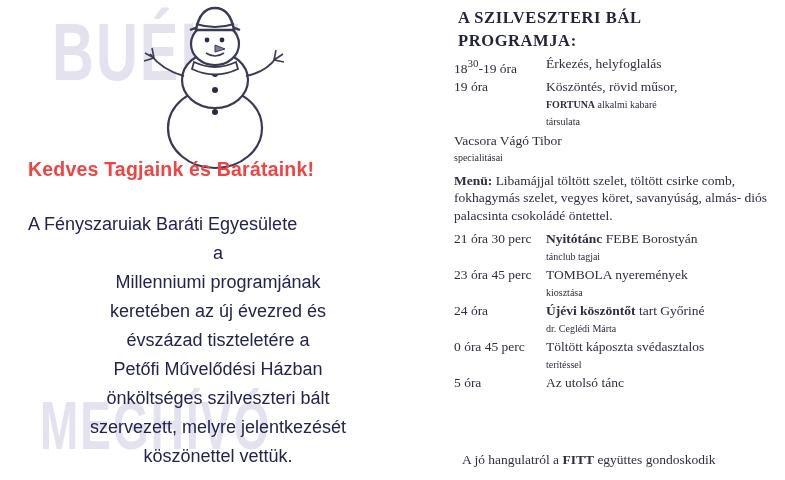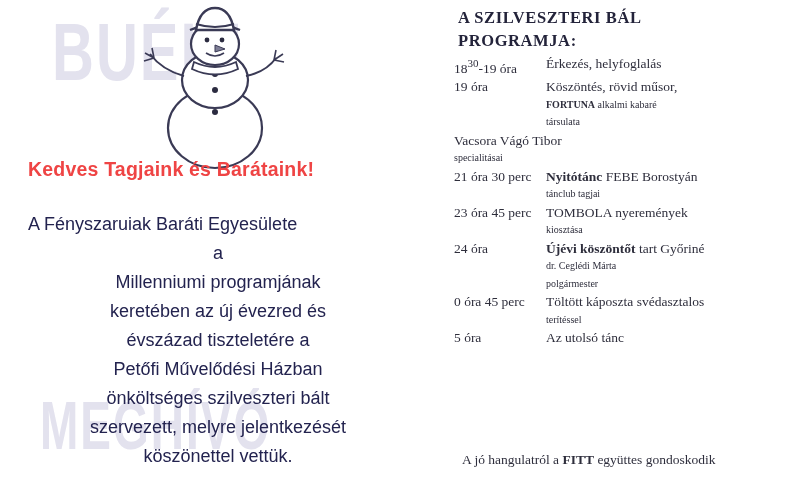--- a/index.html
+++ b/index.html
@@ -229,20 +229,23 @@
       </div>
     </div>
 
     <div class="row">
       <div class="desc">
         <span>Vacsora Vágó Tibor</span>
         <span class="cont">specialitásai</span>
       </div>
     </div>
 
+    <div class="menu-block">
+      <b>Menü:</b><span> Libamájjal töltött szelet, töltött csirke comb, fokhagymás szelet, vegyes köret, savanyúság, almás- diós palacsinta csokoládé öntettel.</span>
+    </div>
 
     <div class="row">
       <div class="time">21 óra 30 perc</div>
       <div class="desc">
         <b>Nyitótánc</b><span> FEBE Borostyán</span>
         <span class="cont">tánclub tagjai</span>
       </div>
     </div>
 
     <div class="row">
@@ -251,21 +254,20 @@
         <span>TOMBOLA nyeremények</span>
         <span class="cont">kiosztása</span>
       </div>
     </div>
 
     <div class="row">
       <div class="time">24 óra</div>
       <div class="desc">
         <b>Újévi köszöntőt</b><span> tart Győriné</span>
         <span class="cont">dr. Ceglédi Márta</span>
-        <span class="cont">polgármester</span>
       </div>
     </div>
 
 
     <div class="row">
       <div class="time">0 óra 45 perc</div>
       <div class="desc">
         <span>Töltött káposzta svédasztalos</span>
         <span class="cont">terítéssel</span>
       </div>

